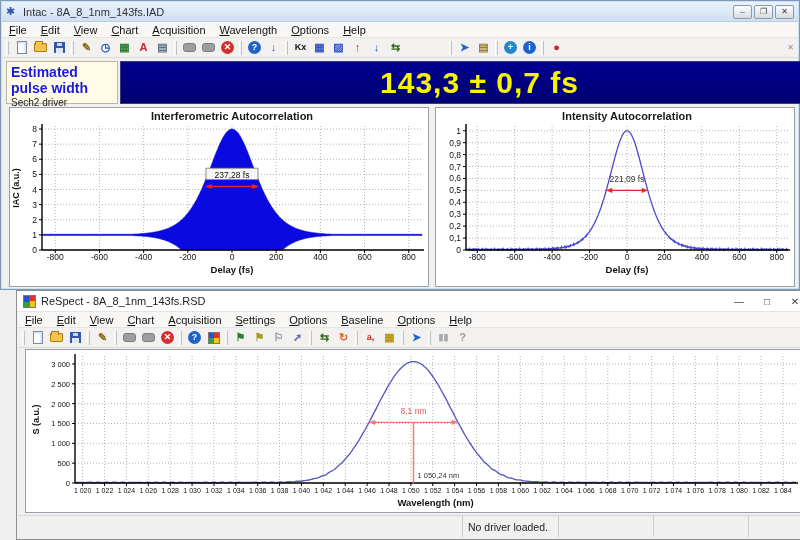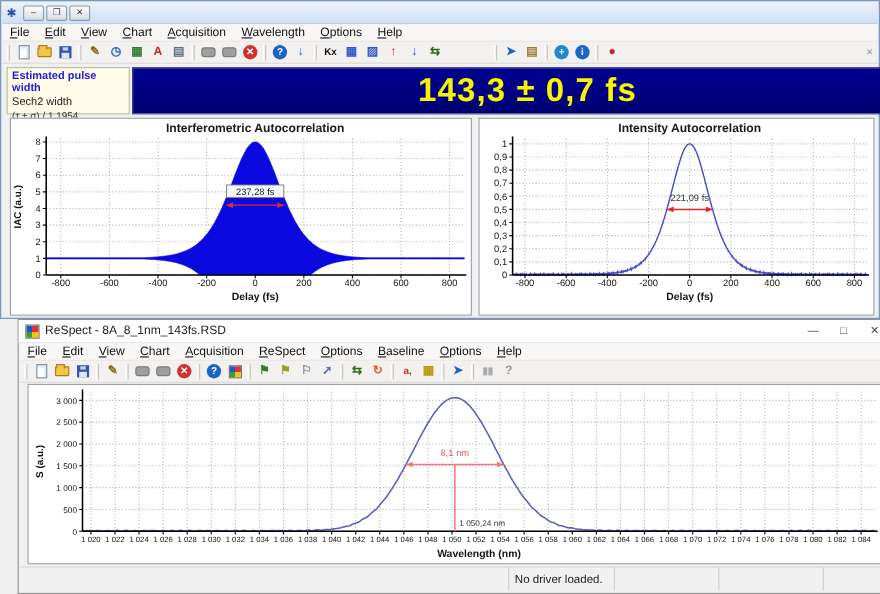--- a/index.html
+++ b/index.html
@@ -52,21 +52,21 @@
   .ic-floppy::before{content:"";position:absolute;left:3px;top:1px;width:5px;height:3px;background:#c8d4ea;}
   .ic-blob{width:13px;height:9px;background:#9e9e9e;border:1px solid #7c7c7c;border-radius:3px;}
   .ic-circle{width:13px;height:13px;border-radius:50%;color:#fff;font-size:9px;font-weight:bold;
     display:flex;align-items:center;justify-content:center;line-height:1;}
   .ic-palette{width:12px;height:12px;border:1px solid #777;
     background:conic-gradient(#e03030 0 25%,#f2c410 0 50%,#35a035 0 75%,#2255cc 0);}
   .tb-close{margin-left:auto;margin-right:4px;font-size:8px;color:#8a94a0;}
   
   .pulse-box{position:absolute;left:5px;top:60px;width:112px;height:43px;background:#fffbe6;
     border:1px solid #b9b79e;padding:2px 4px;}
-  .pulse-box .pt{font-size:10px;font-weight:bold;color:#1a1adf;}
+  .pulse-box .pt{font-size:14px;font-weight:bold;color:#1a1adf;}
   .pulse-box .pl{font-size:10px;color:#222;margin-top:1px;}
   .pulse-box .pf{font-size:9px;color:#333;margin-top:2px;}
   .banner{position:absolute;left:119px;top:60px;width:719px;height:43px;
     background:linear-gradient(#000090,#000072);border:1px solid #3a3a80;
     display:flex;align-items:center;justify-content:center;}
   .banner .val{font-size:30px;font-weight:bold;color:#f8f400;letter-spacing:1px;}
   
   .chart-panel{position:absolute;background:#fff;border:1px solid #97a0a8;}
   #panel-iac{left:8px;top:106px;width:420px;height:180px;}
   #panel-int{left:434px;top:106px;width:360px;height:180px;}
@@ -81,20 +81,21 @@
     background:repeating-linear-gradient(135deg,transparent 0 2px,#b5b5b5 2px 3px);}
 </style>
 </head>
 <body>
 
 <div class="screen">
 
   <div class="win-top">
     <div class="titlebar-classic">
       <span class="app-ic">✱</span>
+      <span class="ttl">Intac - 8A_8_1nm_143fs.IAD</span>
       <span class="cbtns" id="intac-winbtns">
           <span class="cbtn">–</span>
           <span class="cbtn">❐</span>
           <span class="cbtn">✕</span>
         </span>
     </div>
     <div class="menubar" style="top:21px;" id="intac-menu">
         <span class="mi">File</span>
         <span class="mi">Edit</span>
         <span class="mi">View</span>
@@ -199,21 +200,21 @@
           <span class="grip"></span>
           <span class="tb-ic">
             <span class="glyph" style="color: rgb(204, 34, 34);">●</span>
           </span>
         </span>
         <span class="tb-close">✕</span>
       </div>
 
     <div class="pulse-box">
       <div class="pt">Estimated pulse width</div>
-      <div class="pl">Sech2 width</div>
+      <div class="pl">Sech2 driver</div>
       <div class="pf">(τ ± σ) / 1.1954</div>
     </div>
     <div class="banner">
       <span class="val">143,3 ± 0,7 fs</span>
     </div>
 
     <div class="chart-panel" id="panel-iac"><svg width="418" height="178">
           <line x1="45.25581395348837" y1="18" x2="45.25581395348837" y2="142" stroke="#b4b4b4" stroke-width="1" stroke-dasharray="1 2"></line>
           <line x1="89.44186046511628" y1="18" x2="89.44186046511628" y2="142" stroke="#b4b4b4" stroke-width="1" stroke-dasharray="1 2"></line>
           <line x1="133.62790697674416" y1="18" x2="133.62790697674416" y2="142" stroke="#b4b4b4" stroke-width="1" stroke-dasharray="1 2"></line>
@@ -362,21 +363,21 @@
           <span class="mbtn">□</span>
           <span class="mbtn">✕</span>
         </span>
     </div>
     <div class="menubar" style="top:21px;" id="respect-menu">
         <span class="mi">File</span>
         <span class="mi">Edit</span>
         <span class="mi">View</span>
         <span class="mi">Chart</span>
         <span class="mi">Acquisition</span>
-        <span class="mi">ReSpect</span>
+        <span class="mi">Settings</span>
         <span class="mi">Options</span>
         <span class="mi">Baseline</span>
         <span class="mi">Options</span>
         <span class="mi">Help</span>
       </div>
     <div class="toolbar" style="top:37px;" id="respect-toolbar">
         <span class="tbgroup">
           <span class="grip"></span>
           <span class="tb-ic">
             <span class="ic-page"></span>

